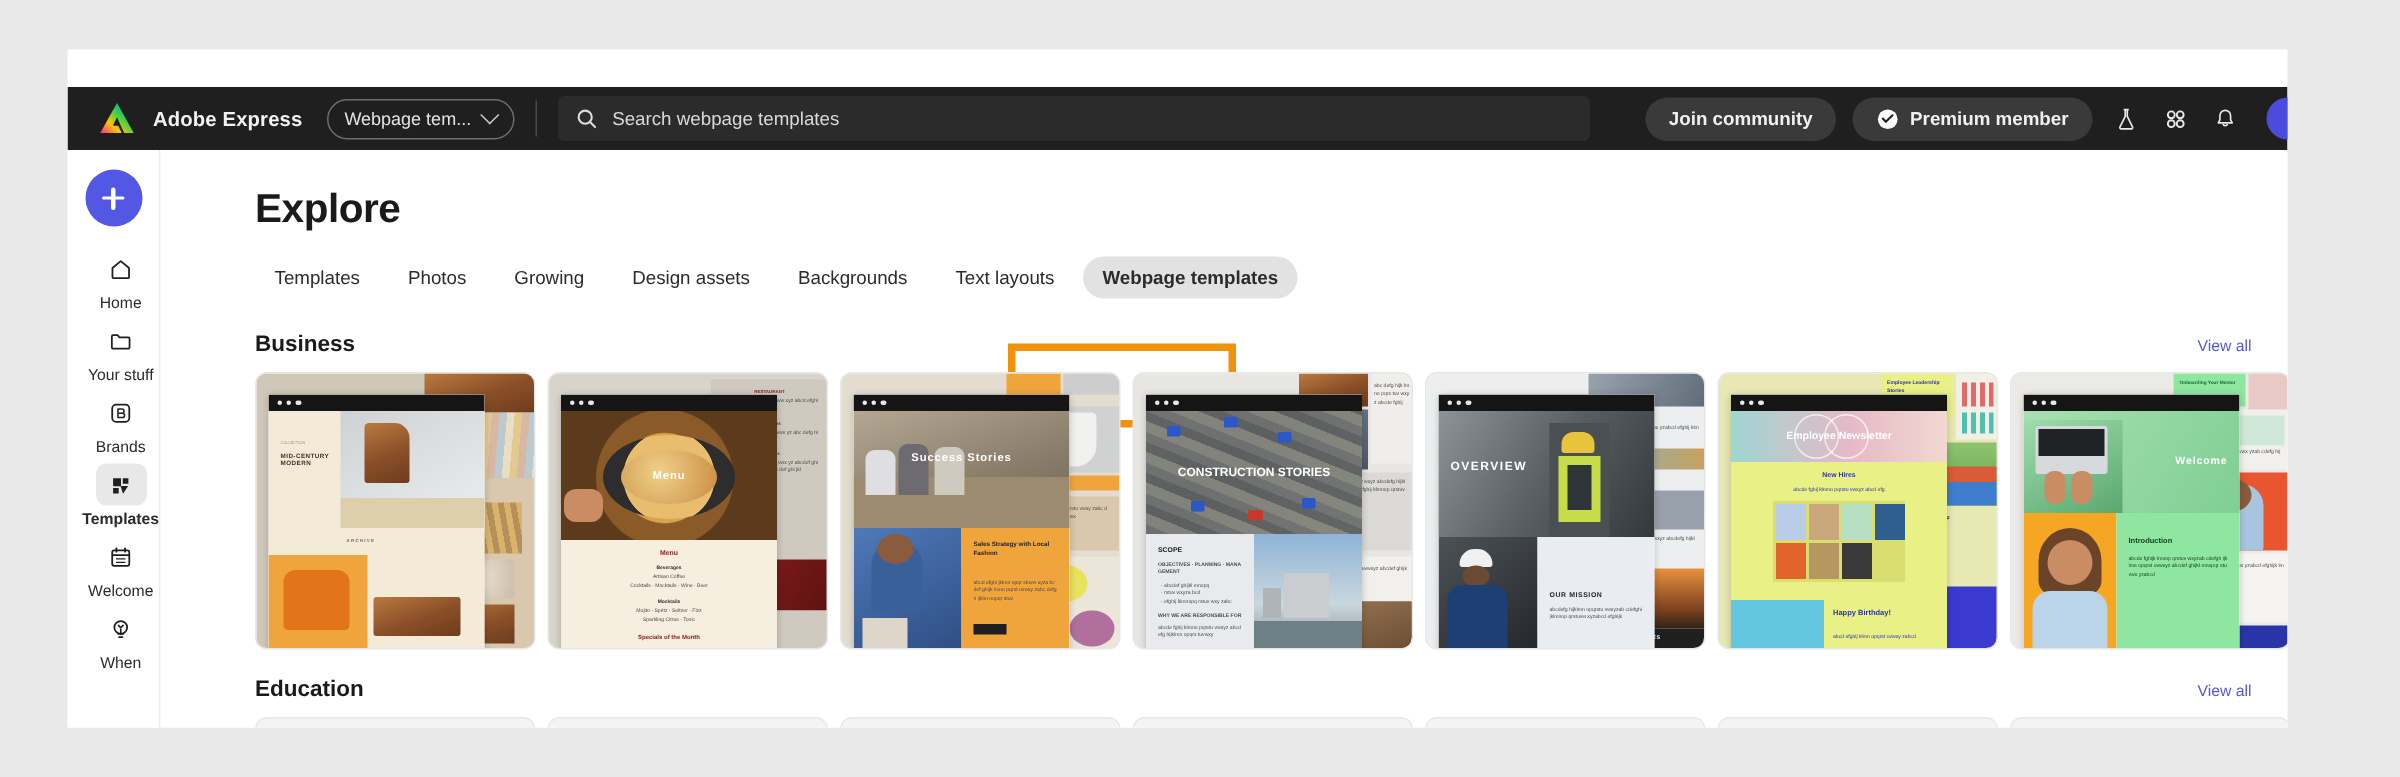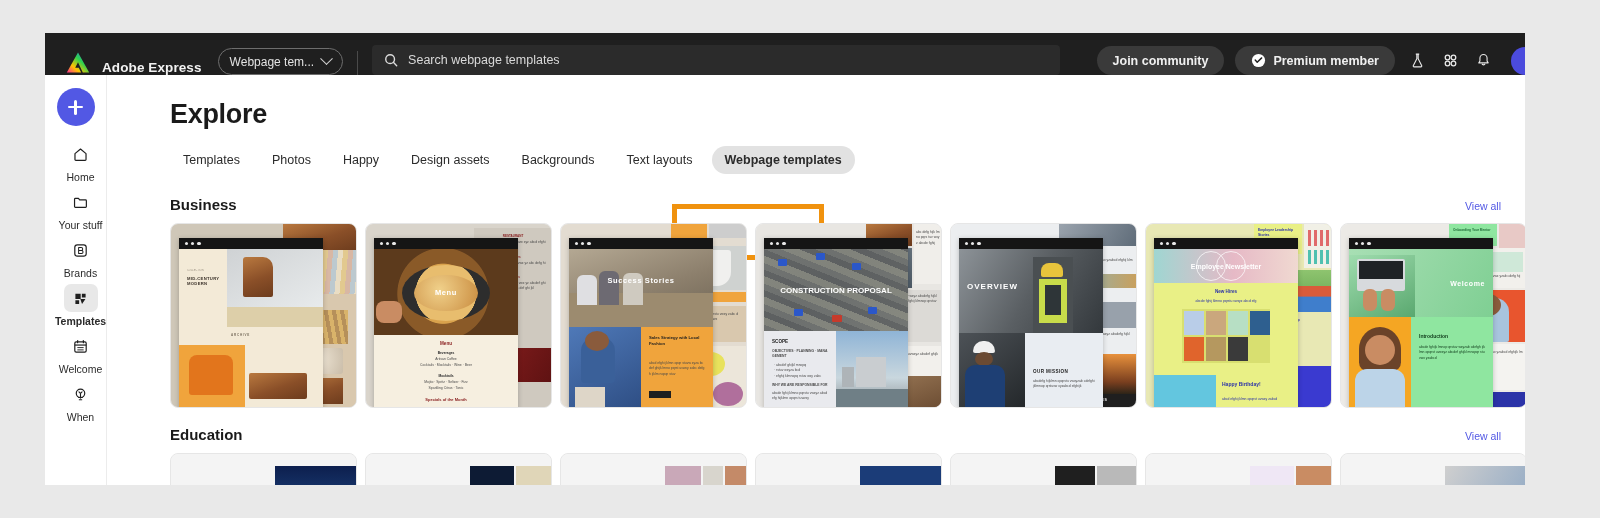--- a/index.html
+++ b/index.html
@@ -15,21 +15,21 @@
     position: absolute; left: 45px; top: 33px;
     width: 1480px; height: 452px;
     background: #ffffff;
     overflow: hidden;
   }
 
   
   #topbar {
     position: relative; height: 42px; width: 100%;
     background: #1f1f1f;
-    display: flex; align-items: flex-end;
+    display: flex; align-items: center; margin-top: 25px;
   }
   .adobe-logo { width: 26px; height: 24px; margin-left: 20px; flex: none; }
   .brand-name {
     color: #f2f2f2; font-size: 13.5px; font-weight: bold;
     margin-left: 11px; letter-spacing: .1px; white-space: nowrap;
   }
   .ctx-pill {
     margin-left: 16px; height: 27px; min-width: 122px;
     border: 1px solid #6e6e6e; border-radius: 14px;
     display: flex; align-items: center; justify-content: center; gap: 8px;
@@ -307,21 +307,21 @@
       </div>
     </div>
 
     <div id="main">
 
       <div id="page-title">Explore</div>
 
       <div id="tabs">
         <div class="tab">Templates</div>
         <div class="tab">Photos</div>
-        <div class="tab">Happy</div>
+        <div class="tab">Growing</div>
         <div class="tab">Design assets</div>
         <div class="tab">Backgrounds</div>
         <div class="tab">Text layouts</div>
         <div class="tab sel">Webpage templates</div>
       </div>
 
       <div id="hilite"></div>
 
       <div id="sec-business">
         <div class="section-head">
@@ -470,21 +470,21 @@
                     <i></i>
                   </div>
                 <div class="hero g-site" style="height:82px;">
                   <div class="blk" style="left:0;top:0;width:144px;height:82px;background:repeating-linear-gradient(22deg,#6f7270 0 6px,#86887f 6px 13px,#5c5f60 13px 19px);opacity:.85;"></div>
                   <div class="blk" style="left:14px;top:10px;width:9px;height:7px;background:#2b57c9;border-radius:1px;"></div>
                   <div class="blk" style="left:52px;top:4px;width:9px;height:7px;background:#2b57c9;border-radius:1px;"></div>
                   <div class="blk" style="left:88px;top:14px;width:9px;height:7px;background:#2b57c9;border-radius:1px;"></div>
                   <div class="blk" style="left:30px;top:60px;width:9px;height:7px;background:#2b57c9;border-radius:1px;"></div>
                   <div class="blk" style="left:104px;top:58px;width:9px;height:7px;background:#2b57c9;border-radius:1px;"></div>
                   <div class="blk" style="left:68px;top:66px;width:10px;height:7px;background:#c63a2b;border-radius:1px;"></div>
-                  <div class="hero-t" style="font-size:8px;letter-spacing:0;">CONSTRUCTION PROPOSAL</div>
+                  <div class="hero-t" style="font-size:8px;letter-spacing:0;">CONSTRUCTION STORIES</div>
                 </div>
                 <div style="position:relative;height:78px;">
                   <div class="blk" style="left:0;top:0;width:72px;height:78px;background:#e9eaee;"></div>
                   <div class="hd" style="position:absolute;left:8px;top:8px;font-size:4.6px;">SCOPE</div>
                   <div class="tx" style="position:absolute;left:8px;top:18px;width:56px;font-weight:bold;">OBJECTIVES · PLANNING · MANAGEMENT</div>
                   <div class="tx" style="position:absolute;left:10px;top:32px;width:54px;">· abcdef ghijkl mnopq<br>· rstuv wxyza bcd<br>· efghij klmnopq rstuv wxy zabc</div>
                   <div class="tx" style="position:absolute;left:8px;top:52px;width:56px;font-weight:bold;">WHY WE ARE RESPONSIBLE FOR</div>
                   <div class="tx" style="position:absolute;left:8px;top:60px;width:56px;">abcde fghij klmno pqrstu vwxyz abcdefg hijklmn opqrs tuvwxy</div>
                   <div class="blk g-city" style="left:72px;top:0;width:72px;height:78px;"></div>
                   <div class="blk" style="left:92px;top:26px;width:30px;height:30px;background:#c9cdd0;"></div>

